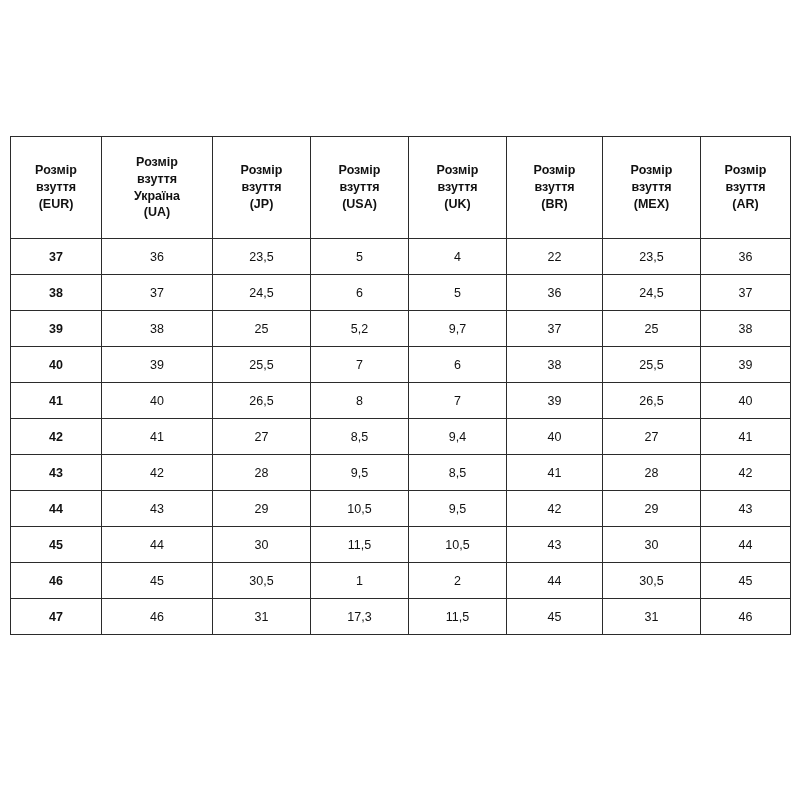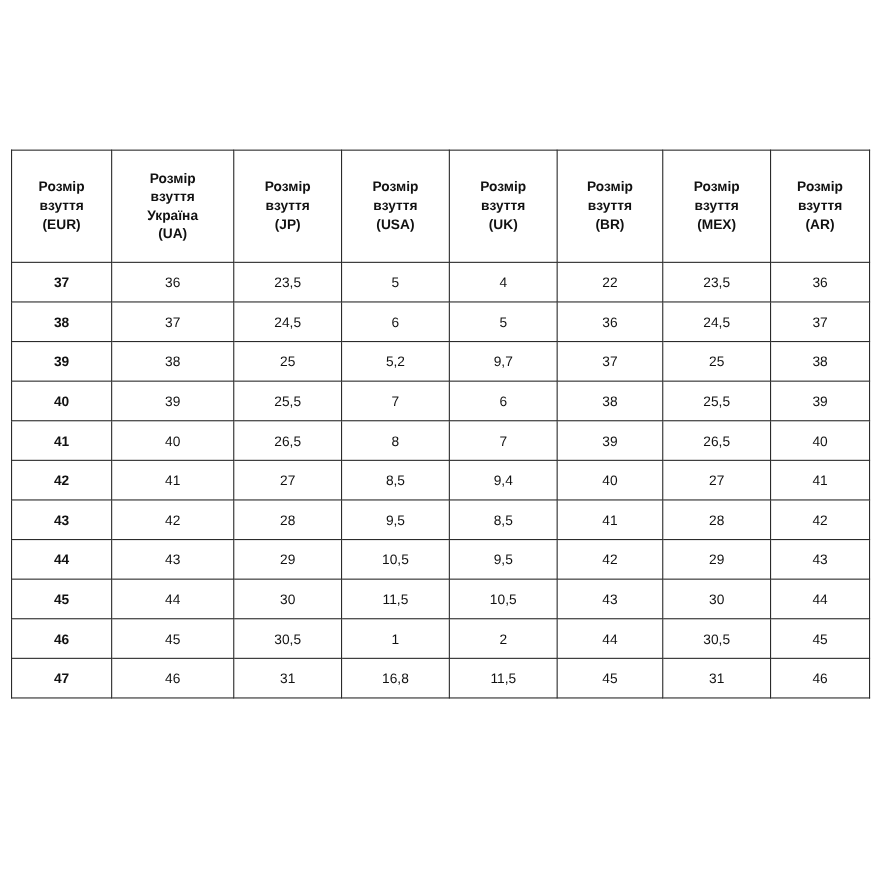--- a/index.html
+++ b/index.html
@@ -218,21 +218,21 @@
         <td>1</td>
         <td>2</td>
         <td>44</td>
         <td>30,5</td>
         <td>45</td>
       </tr>
       <tr>
         <td class="first-col">47</td>
         <td>46</td>
         <td>31</td>
-        <td>16,8</td>
+        <td>17,3</td>
         <td>11,5</td>
         <td>45</td>
         <td>31</td>
         <td>46</td>
       </tr>
     </tbody>
   </table>
 </div>
 
 </body></html>

